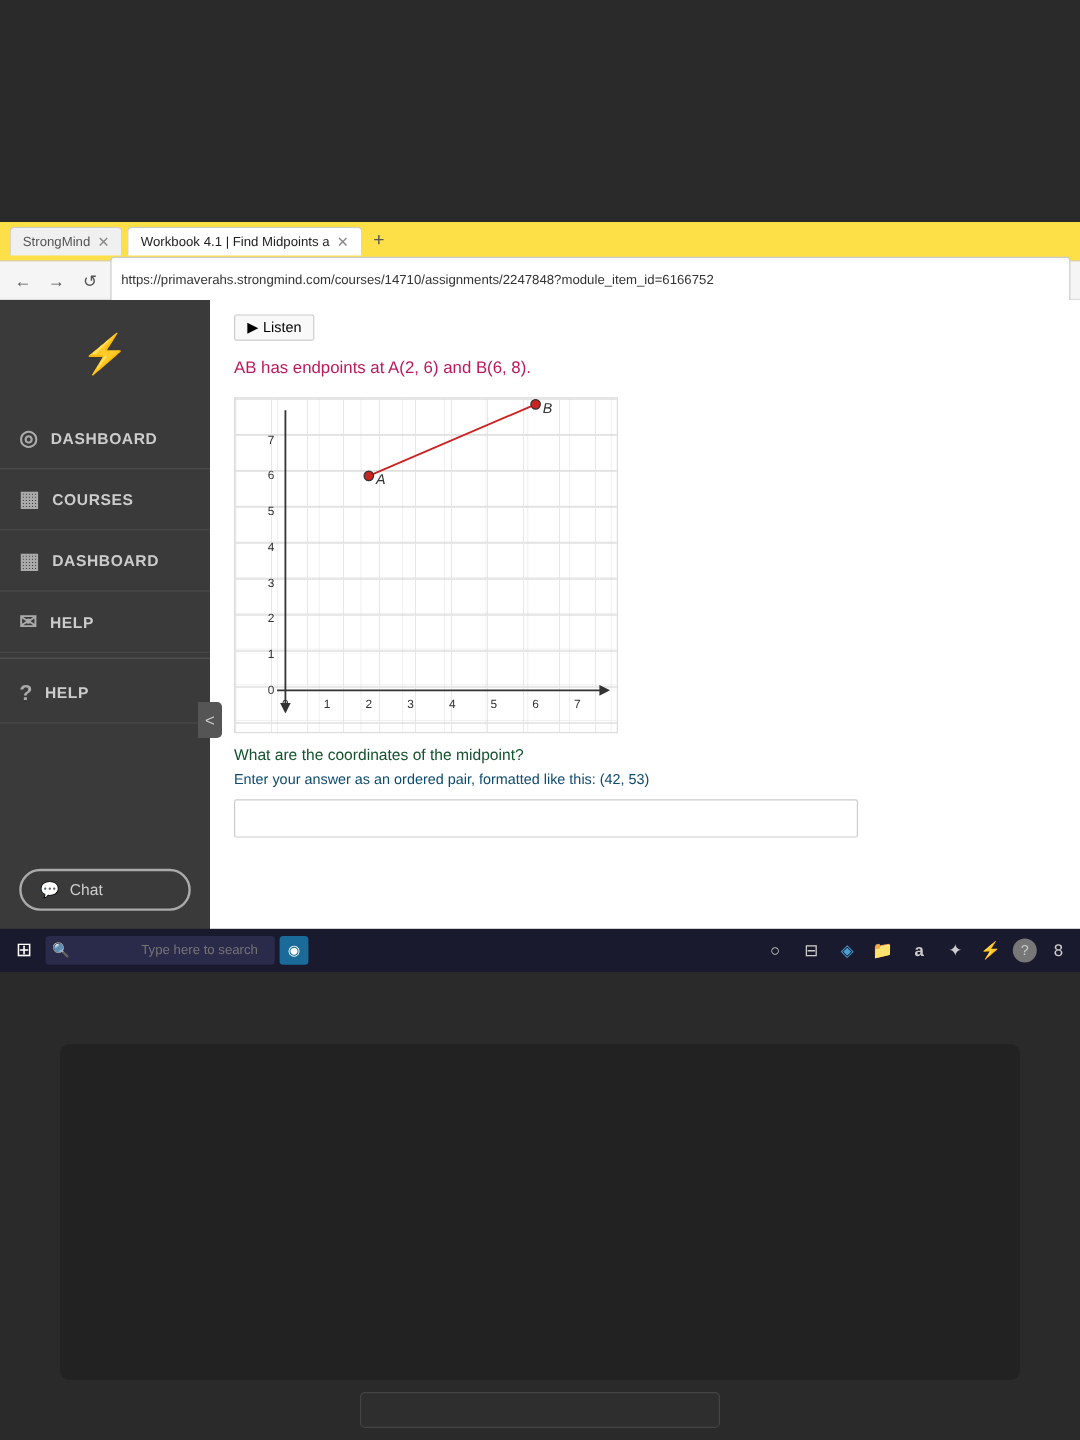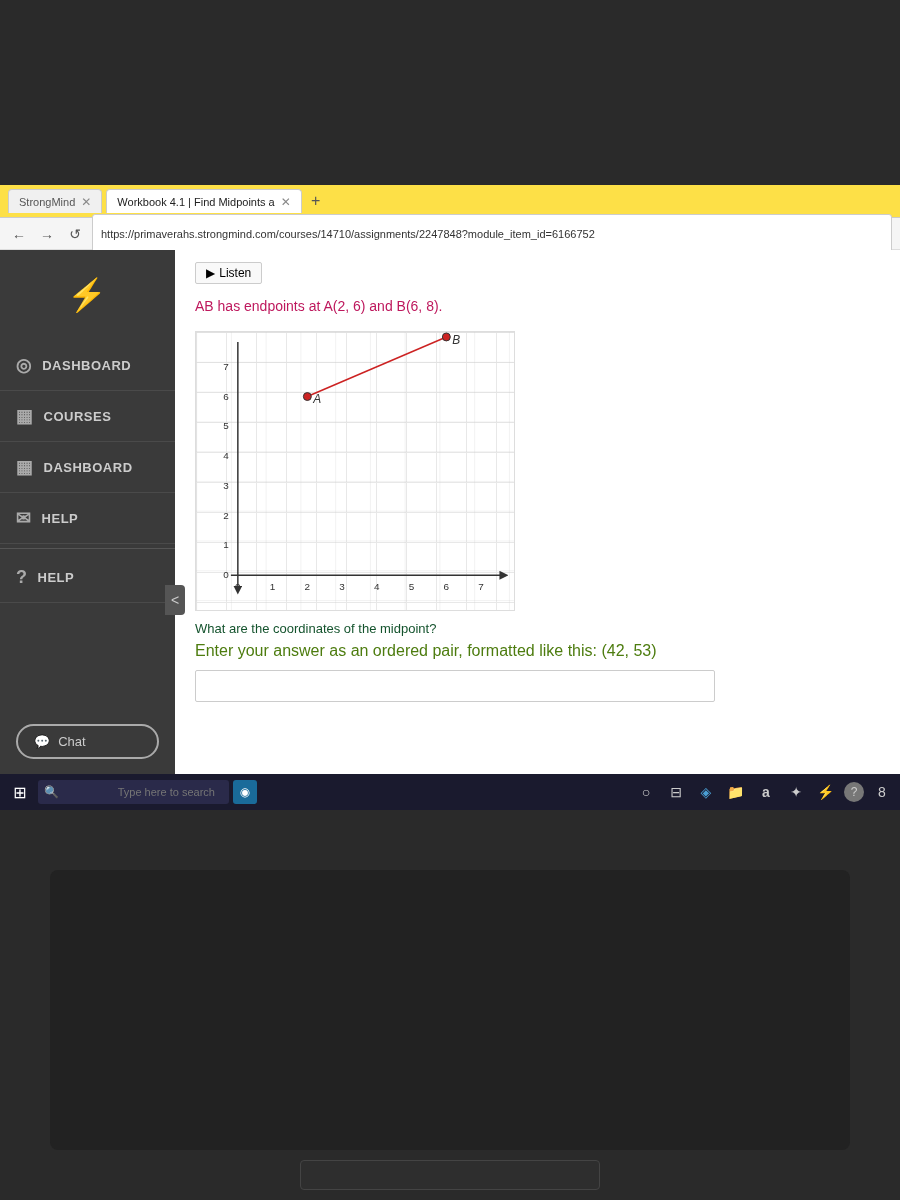--- a/index.html
+++ b/index.html
@@ -258,22 +258,22 @@
     }
 
     .midpoint-question {
       font-size: 13px;
       color: #14532d;
       margin-bottom: 6px;
       font-weight: 500;
     }
 
     .answer-hint {
-      font-size: 16px;
-      color: #4d7c0f;
+      font-size: 12px;
+      color: #0c4a6e;
       margin-bottom: 10px;
     }
 
     .answer-input {
       width: 520px;
       height: 32px;
       border: 1px solid #ccc;
       border-radius: 2px;
       padding: 0 8px;
       font-size: 13px;

